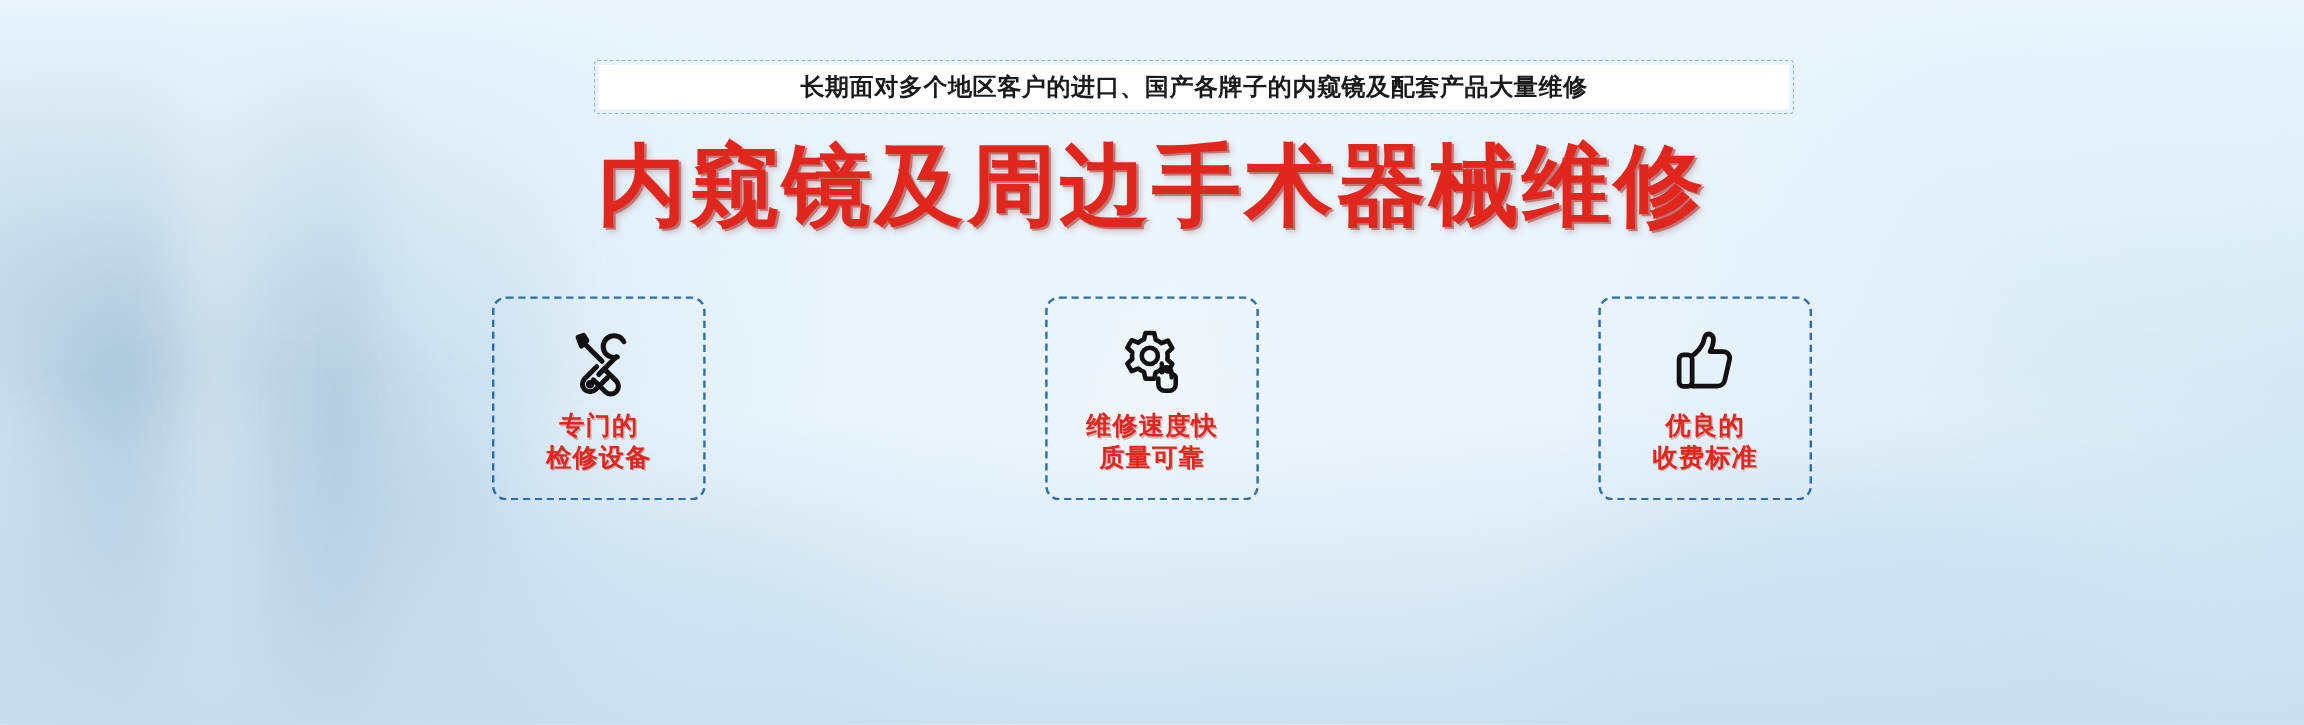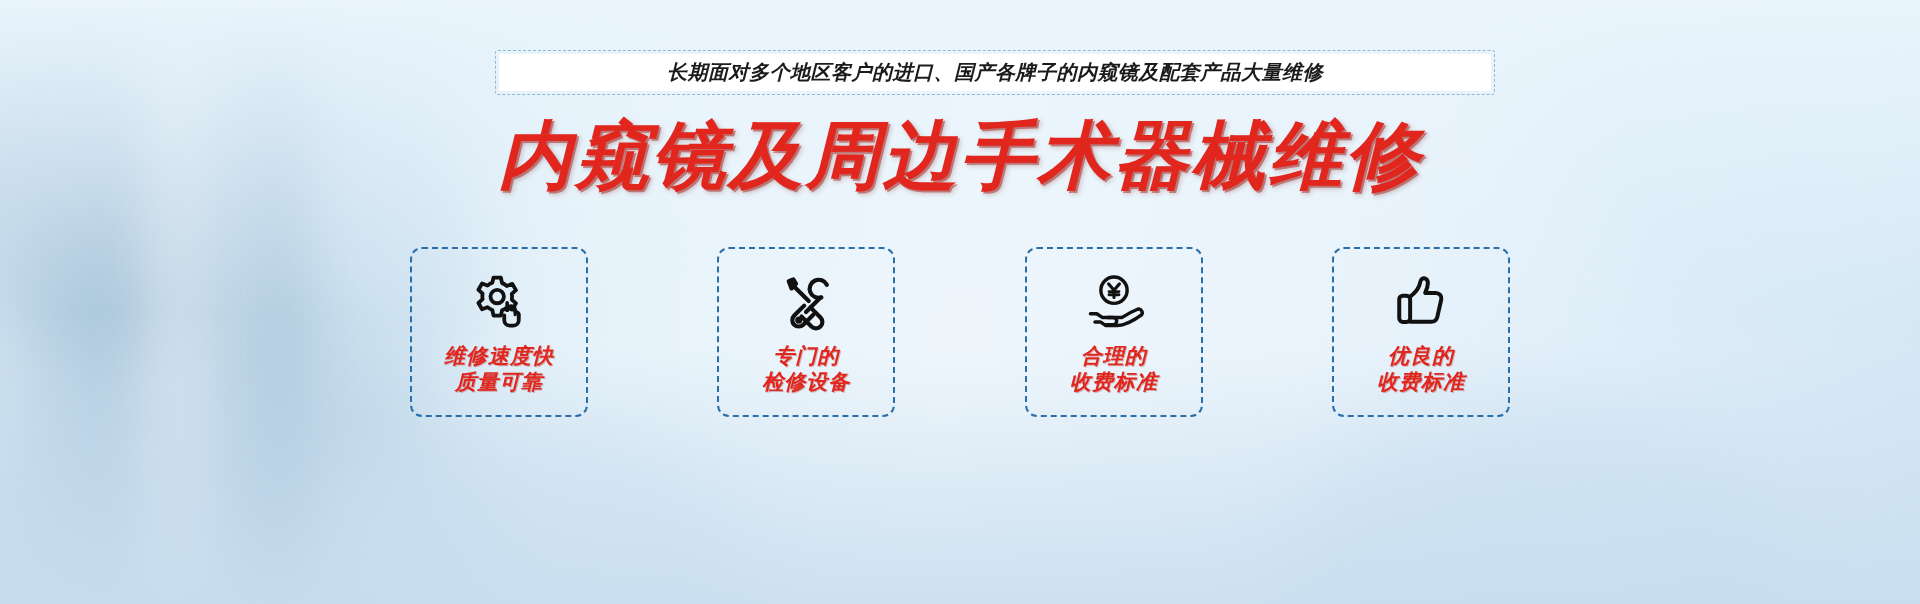--- a/index.html
+++ b/index.html
@@ -49,21 +49,21 @@
   }
   .streak2 {
     position:absolute; left:250px; top:0; width:70px; height:604px;
     background:linear-gradient(90deg, rgba(150,180,205,0) 0%, rgba(150,180,205,.35) 50%, rgba(150,180,205,0) 100%);
     filter:blur(20px);
   }
 
   
   #content {
     position:relative;
-    width:1920px; height:544px;font-style:italic;
+    width:1920px; height:544px;
   }
 
   
   .tagline-box {
     position:absolute;
     left:495px; top:50px;
     width:1000px; height:45px;
     border:1px dashed #8fb9d8;
     border-radius:3px;
     padding:3px;
@@ -160,20 +160,42 @@
       <div class="tagline-text">长期面对多个地区客户的进口、国产各牌子的内窥镜及配套产品大量维修</div>
     </div>
   </div>
 
   <div class="headline">内窥镜及周边手术器械维修</div>
 
   <div class="cards">
 
     <div class="card">
       <div class="card-icon">
+        <svg width="62" height="58" viewBox="0 0 64 64" fill="none" stroke="#111" stroke-width="4.6" stroke-linecap="round" stroke-linejoin="round">
+
+          <path d="M13 9 L18 7 L21 12 L16 17 Z" fill="#111"></path>
+          <path d="M18 14 L35 31"></path>
+
+          <path d="M55 13 a10 10 0 1 0 -6 14"></path>
+          <path d="M48 27 L32 43"></path>
+
+          <path d="M30 36 L19 47 a7 7 0 1 0 10 10 L40 46"></path>
+          <circle cx="24" cy="52" r="1.6" fill="#111"></circle>
+
+          <path d="M37 38 L48 49 a7 7 0 1 1 -10 10 L27 48"></path>
+        </svg>
+      </div>
+      <div class="card-label">
+        <span>专门的</span>
+        <span>检修设备</span>
+      </div>
+    </div>
+
+    <div class="card">
+      <div class="card-icon">
         <svg width="64" height="58" viewBox="0 0 64 64" fill="none" stroke="#111" stroke-width="4.2" stroke-linecap="round" stroke-linejoin="round">
 
           <path d="M26 5 h8 l1.4 6.2 a18 18 0 0 1 5.3 3.1 l6-2.3 4 6.9 -4.6 4.2
                    a18 18 0 0 1 0 6.2 l4.6 4.2 -4 6.9 -6-2.3 a18 18 0 0 1 -5.3 3.1
                    L34 47 h-8 l-1.4-6.2 a18 18 0 0 1 -5.3-3.1 l-6 2.3 -4-6.9 4.6-4.2
                    a18 18 0 0 1 0-6.2 L9.3 18.5 l4-6.9 6 2.3 a18 18 0 0 1 5.3-3.1 Z"></path>
           <circle cx="30" cy="26" r="7.4"></circle>
 
           <path d="M41 33 v8" stroke-width="4"></path>
           <path d="M41 41 c0-2.4 2-4.4 4.4-4.4 c2.4 0 4.4 2 4.4 4.4
@@ -181,61 +203,20 @@
                    h-4.4 c-3.2 0-5.8-2.6-5.8-5.8 v-5.4"></path>
           <path d="M49.8 42.6 v3.4 M53.8 44.6 v2.8" stroke-width="3.4"></path>
         </svg>
       </div>
       <div class="card-label">
         <span>维修速度快</span>
         <span>质量可靠</span>
       </div>
     </div>
 
-    <div class="card">
-      <div class="card-icon">
-        <svg width="62" height="58" viewBox="0 0 64 64" fill="none" stroke="#111" stroke-width="4.6" stroke-linecap="round" stroke-linejoin="round">
-
-          <path d="M13 9 L18 7 L21 12 L16 17 Z" fill="#111"></path>
-          <path d="M18 14 L35 31"></path>
-
-          <path d="M55 13 a10 10 0 1 0 -6 14"></path>
-          <path d="M48 27 L32 43"></path>
-
-          <path d="M30 36 L19 47 a7 7 0 1 0 10 10 L40 46"></path>
-          <circle cx="24" cy="52" r="1.6" fill="#111"></circle>
-
-          <path d="M37 38 L48 49 a7 7 0 1 1 -10 10 L27 48"></path>
-        </svg>
-      </div>
-      <div class="card-label">
-        <span>专门的</span>
-        <span>检修设备</span>
-      </div>
-    </div>
-
-    <div class="card">
-      <div class="card-icon">
-        <svg width="66" height="58" viewBox="0 0 68 64" fill="none" stroke="#111" stroke-width="3.8" stroke-linecap="round" stroke-linejoin="round">
-
-          <circle cx="34" cy="19" r="14.5"></circle>
-          <path d="M28 12 L34 19 L40 12" stroke-width="3.4"></path>
-          <path d="M34 19 V27" stroke-width="3.4"></path>
-          <path d="M28.5 20.5 H39.5 M28.5 24 H39.5" stroke-width="3.2"></path>
-
-          <path d="M8 45 h7 l6 4 h12 a4 4 0 0 1 0 8 h-8"></path>
-          <path d="M27 49 h16 c6-4 12-7 17-9 a4 4 0 0 1 4 6.6
-                   C58 51 46 58 38 58 h-13 l-6-4 h-6"></path>
-        </svg>
-      </div>
-      <div class="card-label">
-        <span>合理的</span>
-        <span>收费标准</span>
-      </div>
-    </div>
 
     <div class="card">
       <div class="card-icon">
         <svg width="58" height="58" viewBox="0 0 64 64" fill="none" stroke="#111" stroke-width="4.4" stroke-linecap="round" stroke-linejoin="round">
           <path d="M20 26 c4-3 8-7 10-12 c1.2-3 1-6 3-7.4 c3-2 6.6 .4 6.6 4.4
                    c0 4-1.6 8-3 11 h11.6 c4 0 7 3.2 6.2 7
                    l-4.4 19.4 c-.7 3.2-3.5 5.4-6.8 5.4 H20"></path>
           <rect x="8" y="25" width="12" height="29" rx="4"></rect>
         </svg>
       </div>

